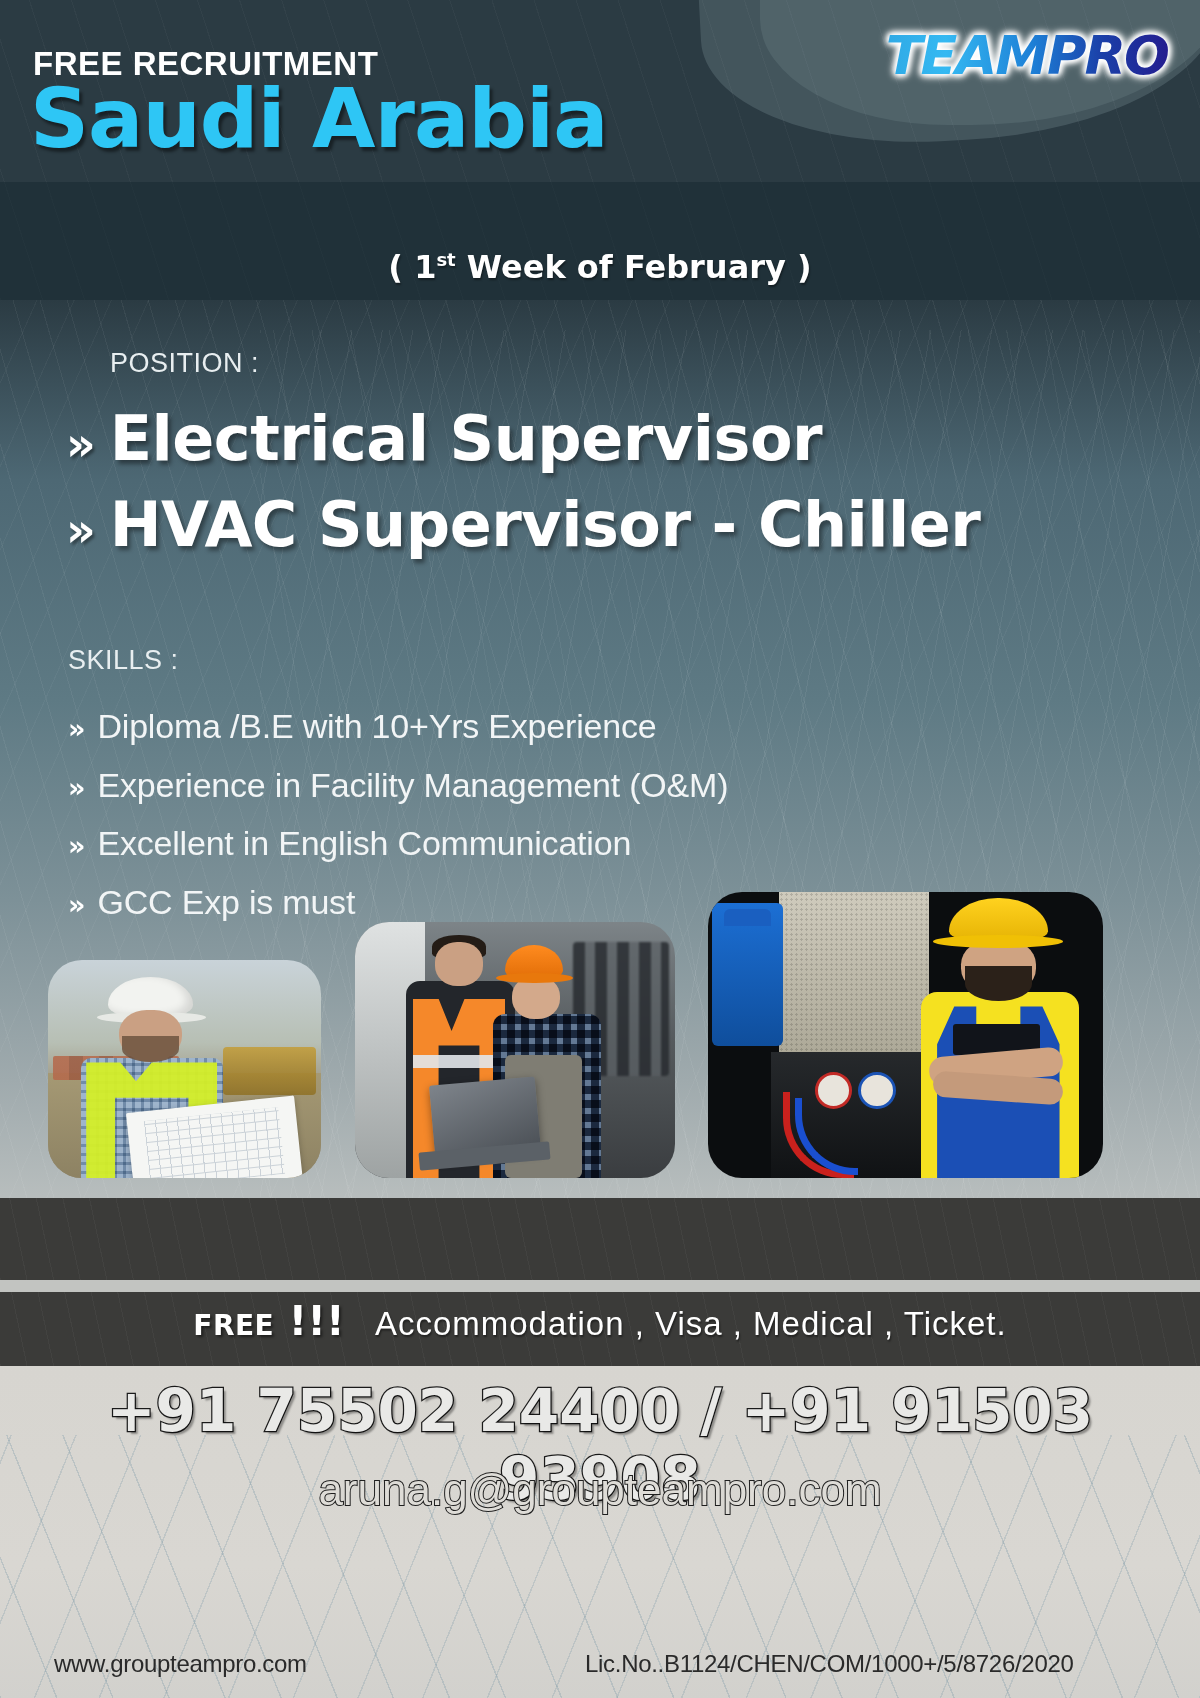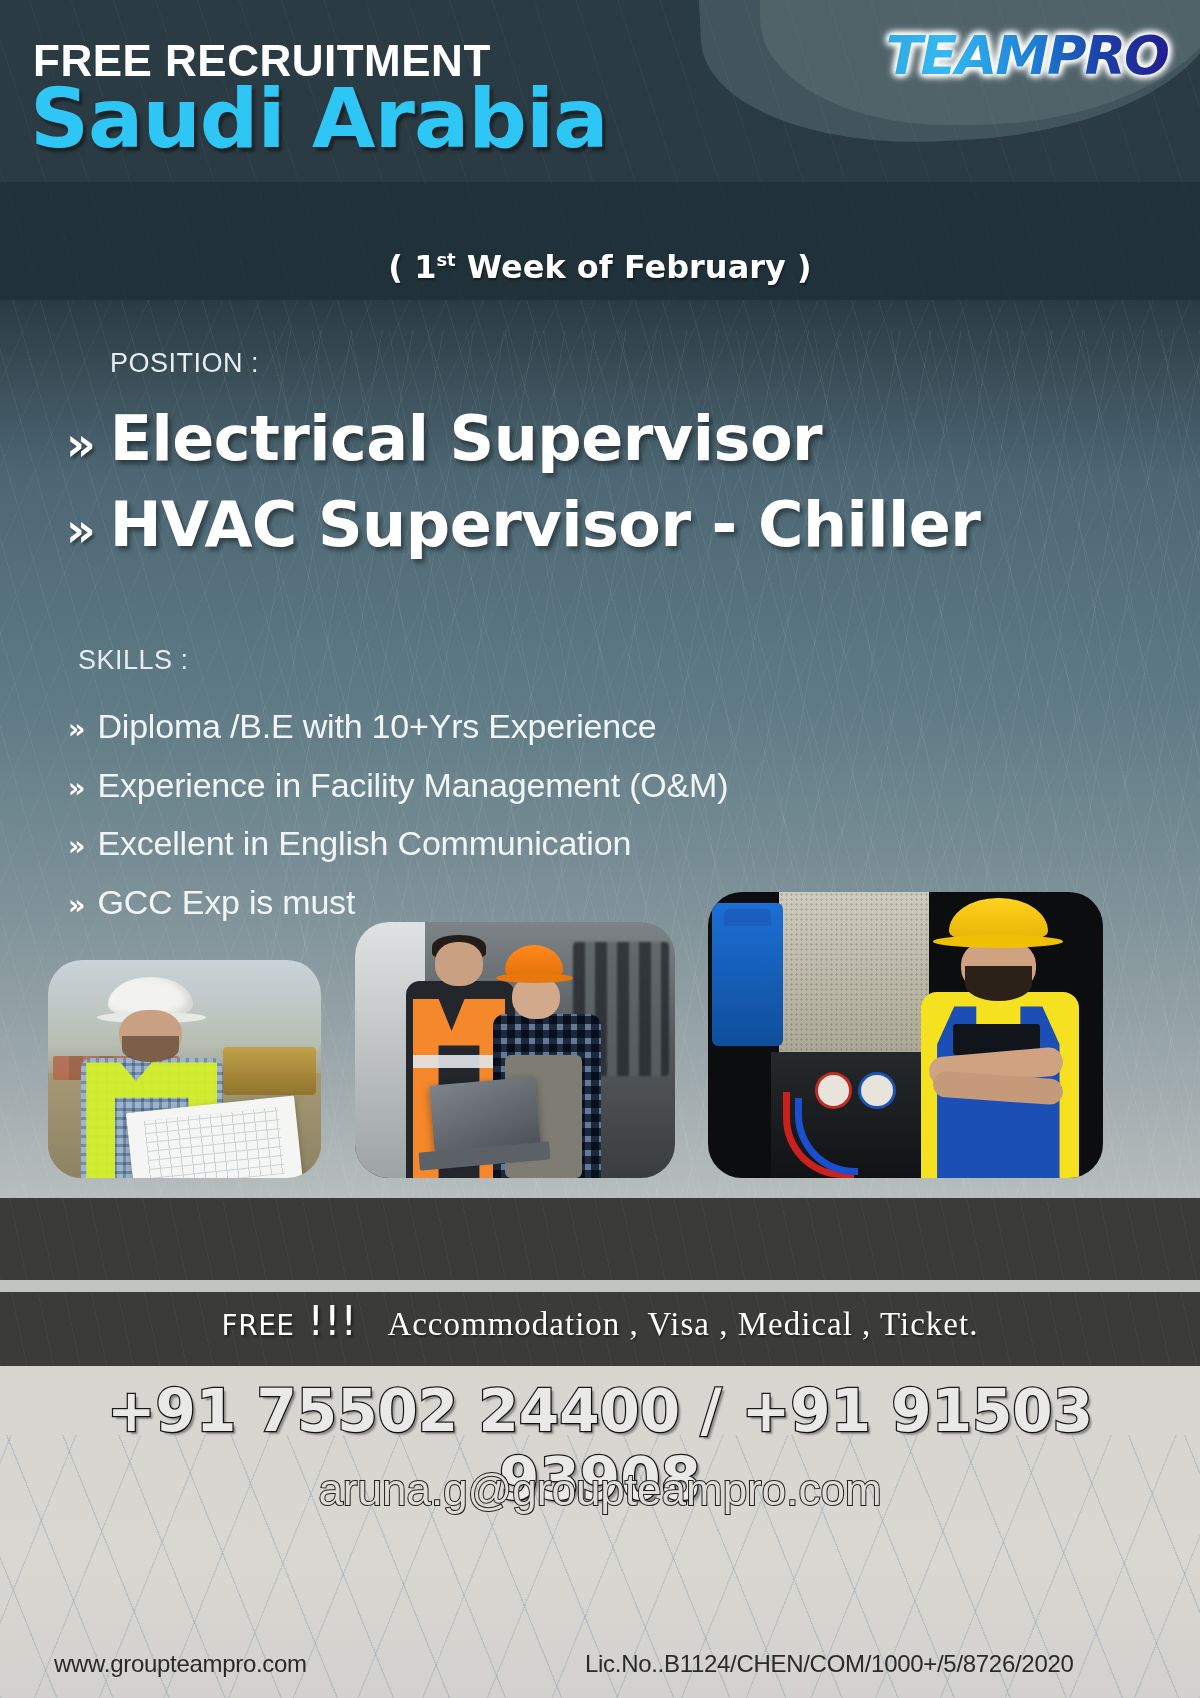--- a/index.html
+++ b/index.html
@@ -96,22 +96,22 @@
     color: transparent;
     -webkit-text-stroke: 0px;
     text-shadow: none;
     position: relative;
     padding: 0 4px;
     filter: drop-shadow(0 0 3px #ffffff) drop-shadow(0 0 3px #ffffff) drop-shadow(0 0 2px #ffffff);
   }
 
   .free-recruitment {
     position: absolute;
-    left: 33px; top: 36px;
-    font-size: 44px;
+    left: 33px; top: 45px;
+    font-size: 33px;
     font-weight: 600;
     color: #ffffff;
     letter-spacing: 0.5px;
     font-family: "Liberation Sans", sans-serif;
   }
 
   .country-title {
     position: absolute;
     left: 30px; top: 76px;
     font-size: 82px;
@@ -157,21 +157,21 @@
 
   
   .label-heading {
     position: absolute;
     font-size: 27px;
     color: #e8eef0;
     letter-spacing: 0.5px;
     font-family: "Liberation Sans", sans-serif;
   }
   #position-label { left: 62px; top: 348px; margin-left: 48px; }
-  #skills-label   { left: 78px; top: 645px; }
+  #skills-label   { left: 68px; top: 645px; }
 
   .position-list {
     position: absolute;
     left: 66px; top: 400px;
     width: 1060px;
   }
   .position-item {
     display: flex;
     align-items: baseline;
     margin-bottom: 8px;
@@ -402,30 +402,30 @@
     position: absolute;
     left: 0; top: 1298px;
     width: 1200px;
     display: flex;
     align-items: baseline;
     justify-content: center;
     gap: 30px;
   }
   .free-word {
     font-family: "DejaVu Sans", sans-serif;
-    font-weight: normal;
+    font-weight: bold;
     color: #ffffff;
     font-size: 40px;
     font-variant: small-caps;
     text-transform: lowercase;
     letter-spacing: 0.5px;
     text-shadow: 2px 2px 3px rgba(0,0,0,0.5);
   }
   .free-benefits {
-    font-family: Liberation Serif, serif;
+    font-family: Liberation Sans, sans-serif;
     color: #ffffff;
     font-size: 33px;
     letter-spacing: 1px;
     text-shadow: 1px 2px 2px rgba(0,0,0,0.45);
   }
 
   
   .footer {
     position: absolute;
     left: 0; top: 1366px;

